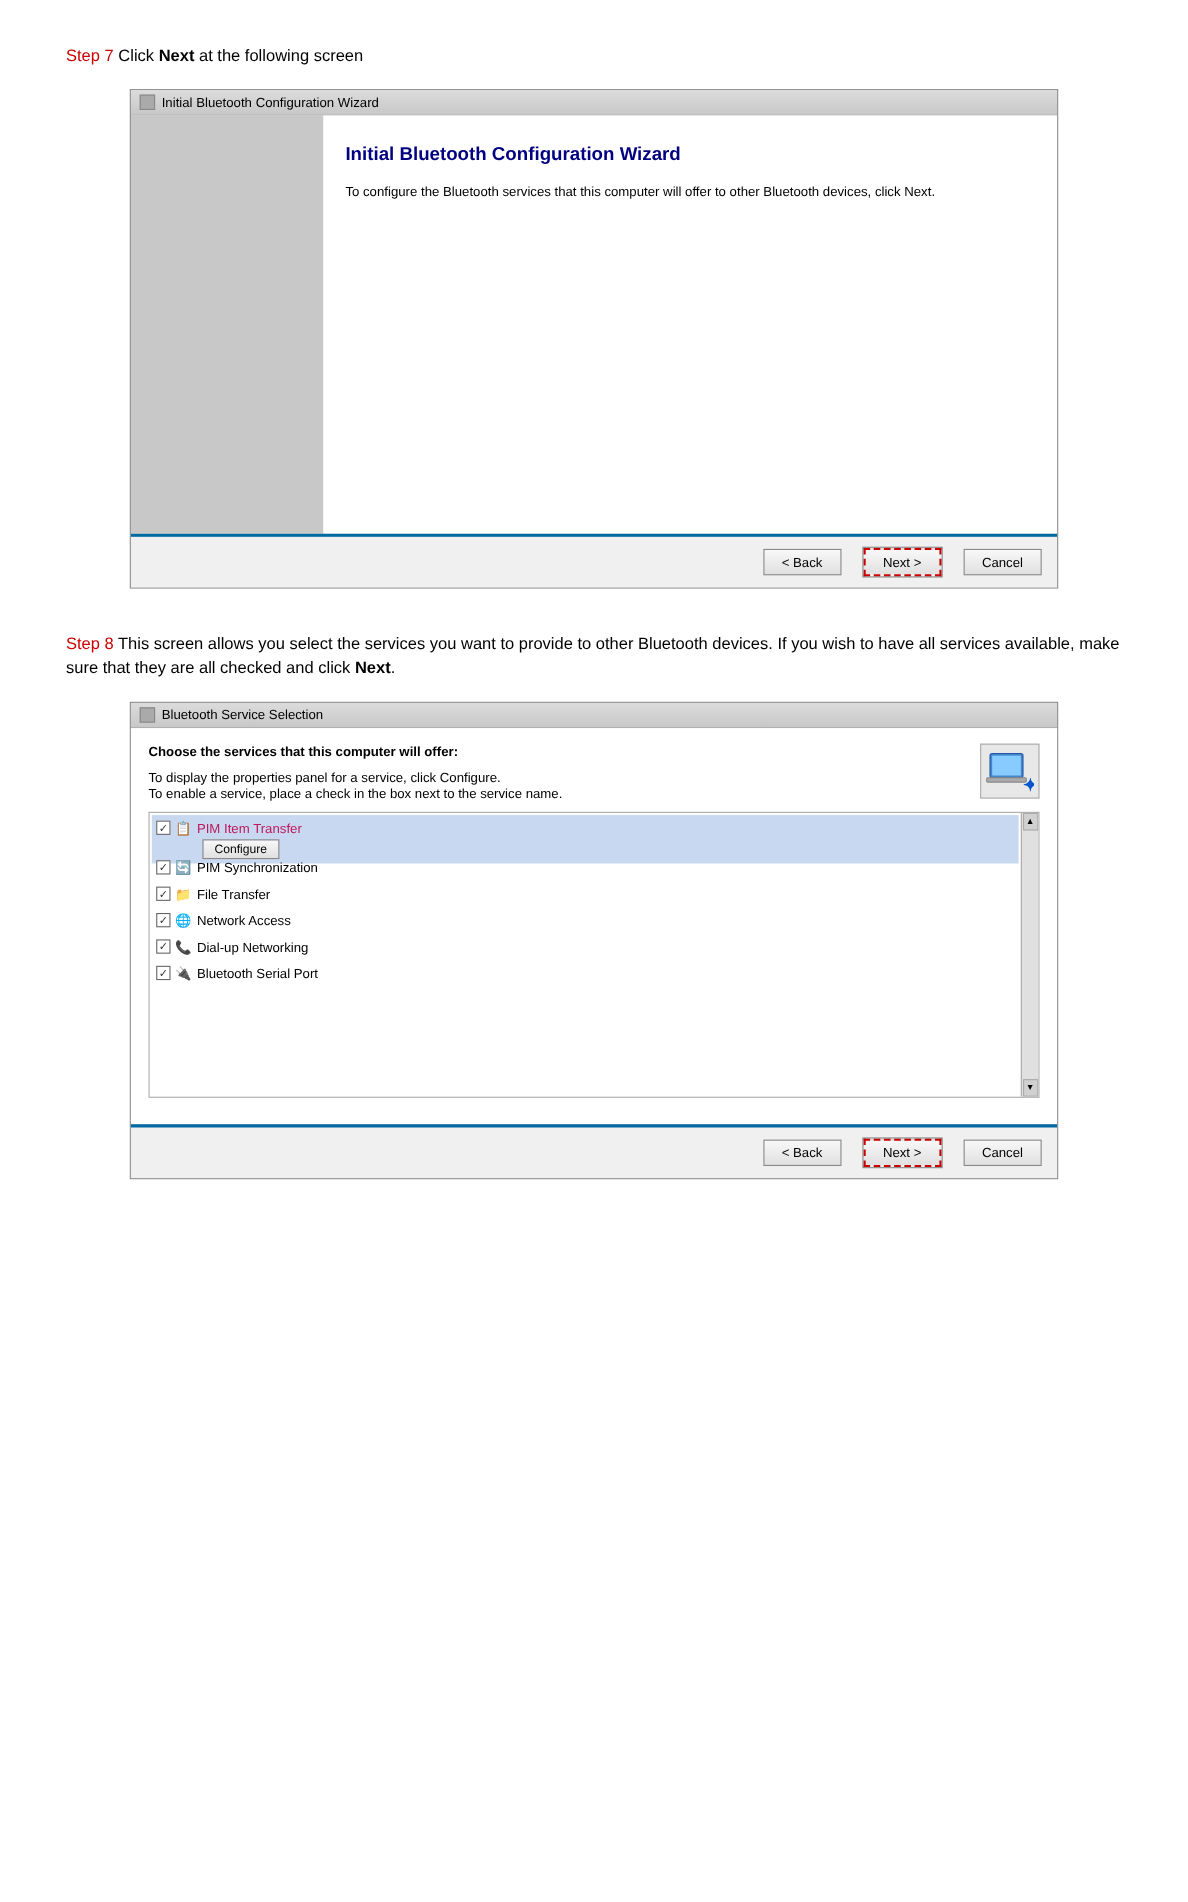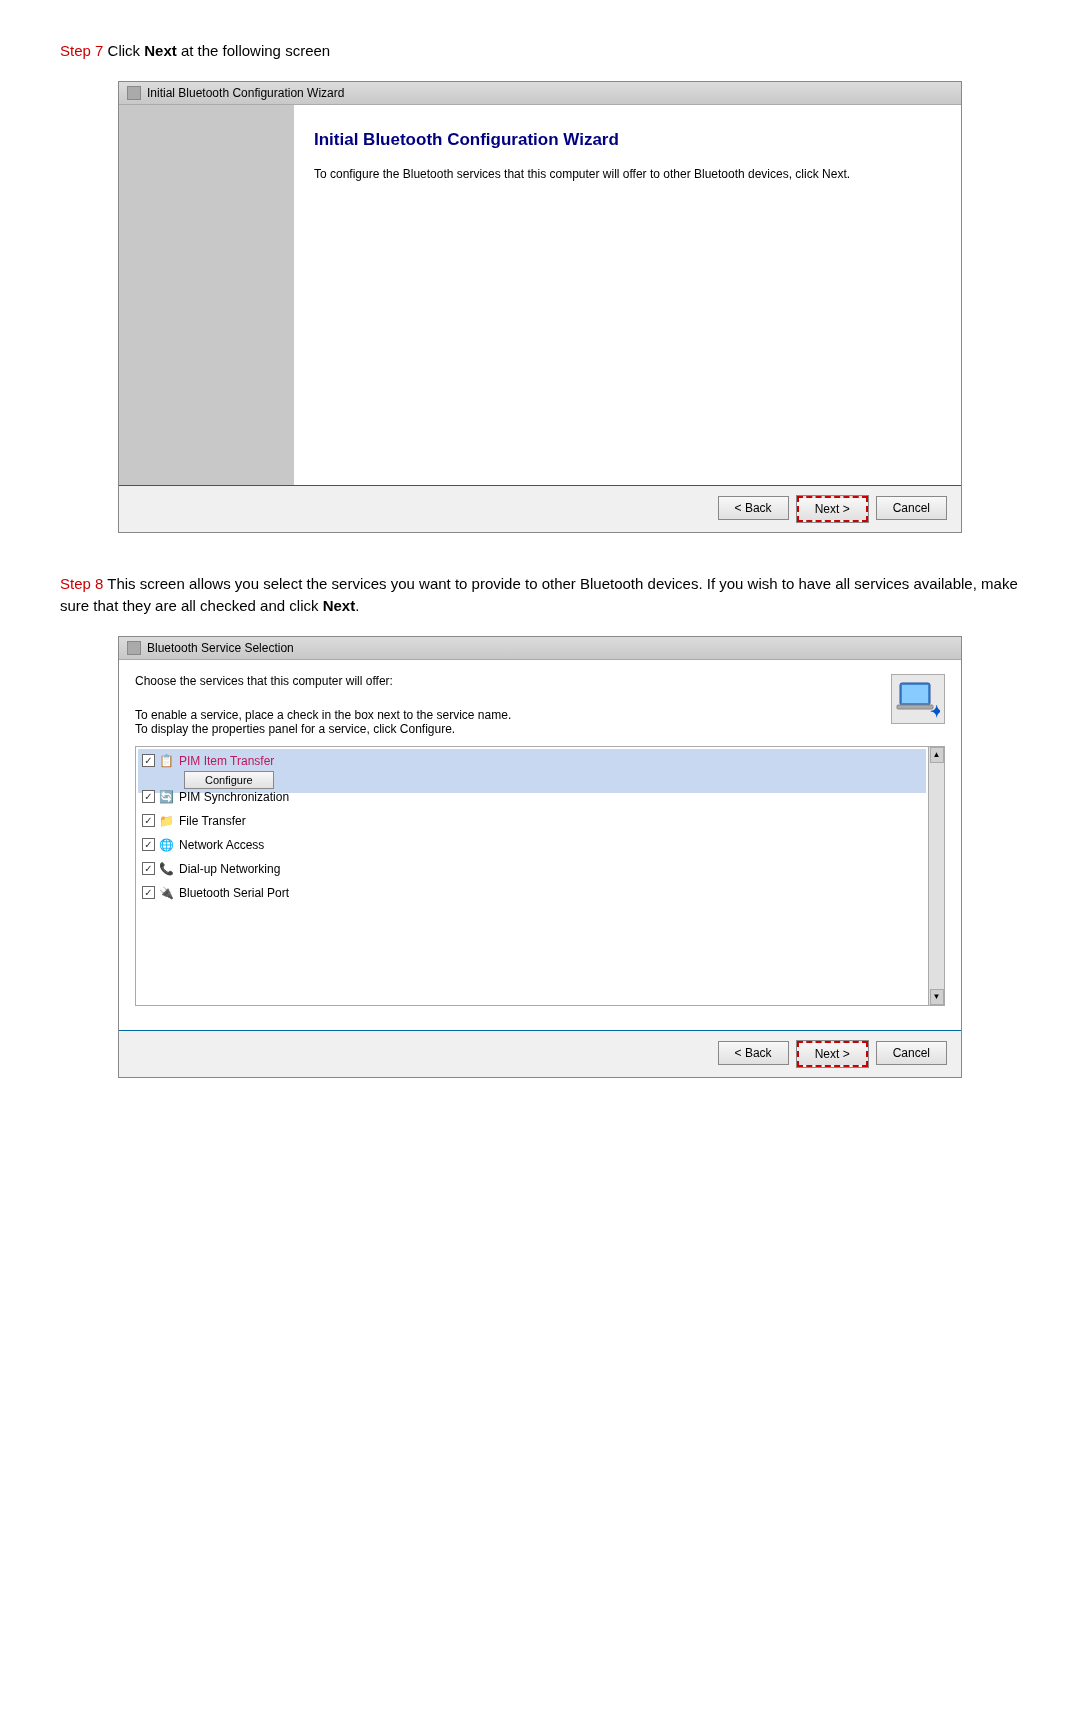--- a/index.html
+++ b/index.html
@@ -74,25 +74,25 @@
     .dialog-desc {
       font-size: 12px;
       color: #000;
       line-height: 1.5;
     }
 
     
     .button-bar {
       display: flex;
       justify-content: flex-end;
-      align-items: flex-start;
+      align-items: center;
       padding: 10px 14px;
-      border-top: 1px solid #0369a1;
+      border-top: 3px solid #0369a1;
       background: #f0f0f0;
-      gap: 8px;
+      gap: 20px;
     }
     .btn {
       padding: 4px 16px;
       font-size: 12px;
       border: 1px solid #888;
       background: linear-gradient(to bottom, #f8f8f8, #e0e0e0);
       cursor: pointer;
       min-width: 70px;
       color: #000;
     }
@@ -112,23 +112,23 @@
       justify-content: space-between;
       align-items: flex-start;
       margin-bottom: 10px;
     }
     .dialog2-header-text {
       font-size: 12px;
       color: #000;
       flex: 1;
     }
     .dialog2-header-text .bold-line {
-      font-weight: normal;
-      font-size: 12px;
-      margin-bottom: 20px;
+      font-weight: bold;
+      font-size: 12px;
+      margin-bottom: 10px;
     }
     .bluetooth-icon-box {
       width: 54px;
       height: 50px;
       border: 1px solid #aaa;
       display: flex;
       align-items: center;
       justify-content: center;
       flex-shrink: 0;
       margin-left: 10px;
@@ -180,21 +180,21 @@
       font-size: 12px;
       font-weight: normal;
       color: #be185d;
     }
     .service-name-plain {
       font-size: 12px;
       color: #000;
     }
     .configure-btn {
       font-size: 11px;
-      padding: 2px 20px;
+      padding: 2px 10px;
       border: 1px solid #888;
       background: linear-gradient(to bottom, #f8f8f8, #e0e0e0);
       cursor: pointer;
       margin-left: 8px;
     }
     .pim-desc-row {
       display: flex;
       align-items: flex-start;
       margin-left: 34px;
     }
@@ -271,22 +271,22 @@
 
 <div class="dialog">
   <div class="dialog-titlebar">
     <div class="dialog-titlebar-icon"></div>
     <span>Bluetooth Service Selection</span>
   </div>
   <div class="dialog2-body">
     <div class="dialog2-header">
       <div class="dialog2-header-text">
         <div class="bold-line">Choose the services that this computer will offer:</div>
+        <div style="font-size:12px;color:#000;">To display the properties panel for a service, click Configure.</div>
         <div style="font-size:12px;color:#000;">To enable a service, place a check in the box next to the service name.</div>
-        <div style="font-size:12px;color:#000;">To display the properties panel for a service, click Configure.</div>
       </div>
       <div class="bluetooth-icon-box">
 
         <svg width="44" height="40" viewBox="0 0 44 40">
           <rect x="4" y="4" width="30" height="22" rx="2" fill="#4488cc" stroke="#2255aa" stroke-width="1"></rect>
           <rect x="6" y="6" width="26" height="18" fill="#88ccff"></rect>
           <rect x="1" y="26" width="36" height="4" rx="1" fill="#aaaaaa" stroke="#888" stroke-width="1"></rect>
           <text x="34" y="38" font-size="16" fill="#0055cc" font-weight="bold">✦</text>
         </svg>
       </div>

